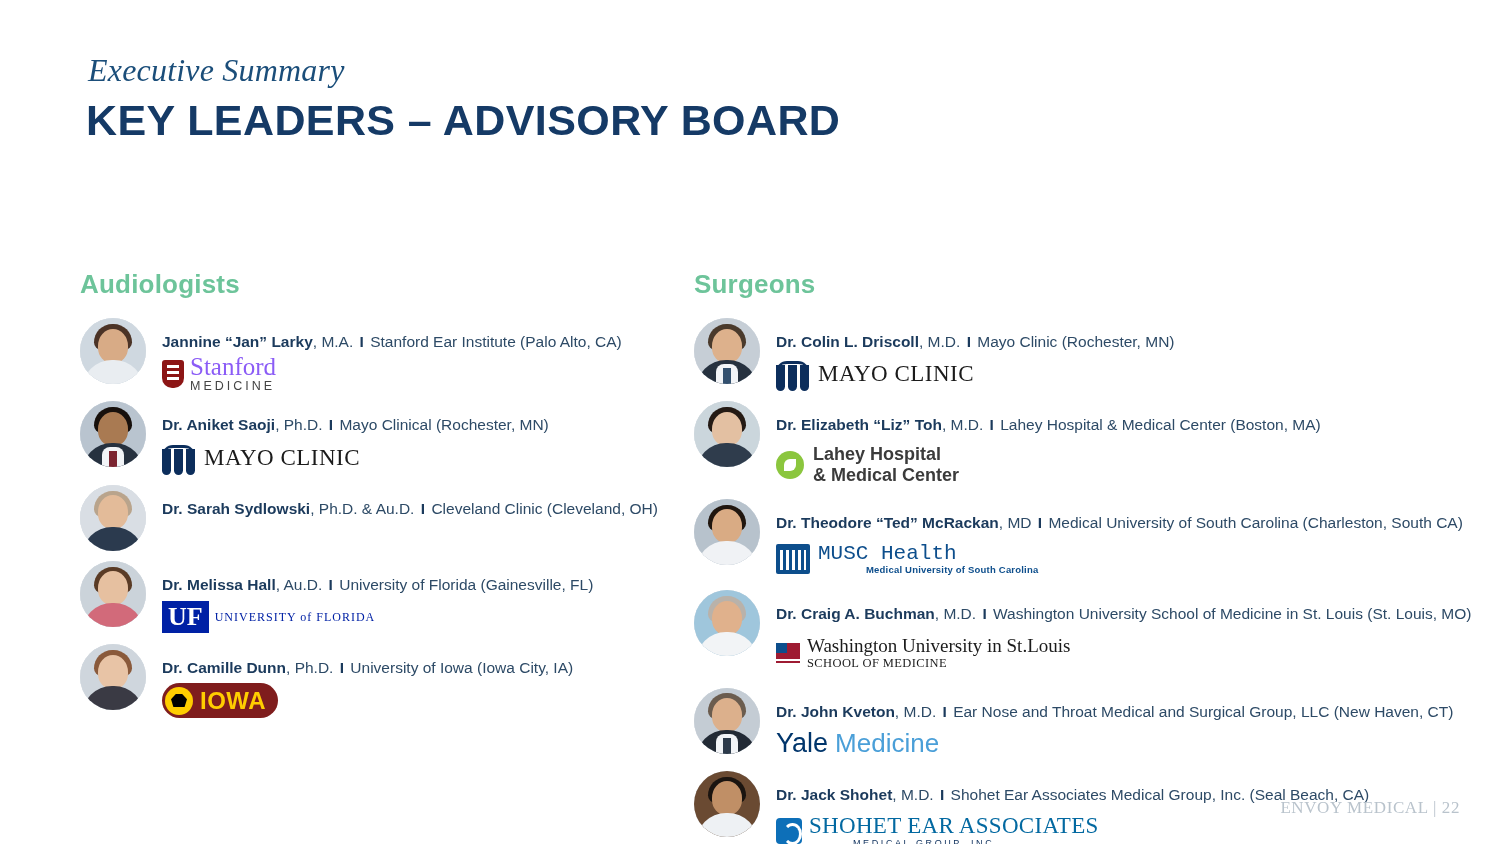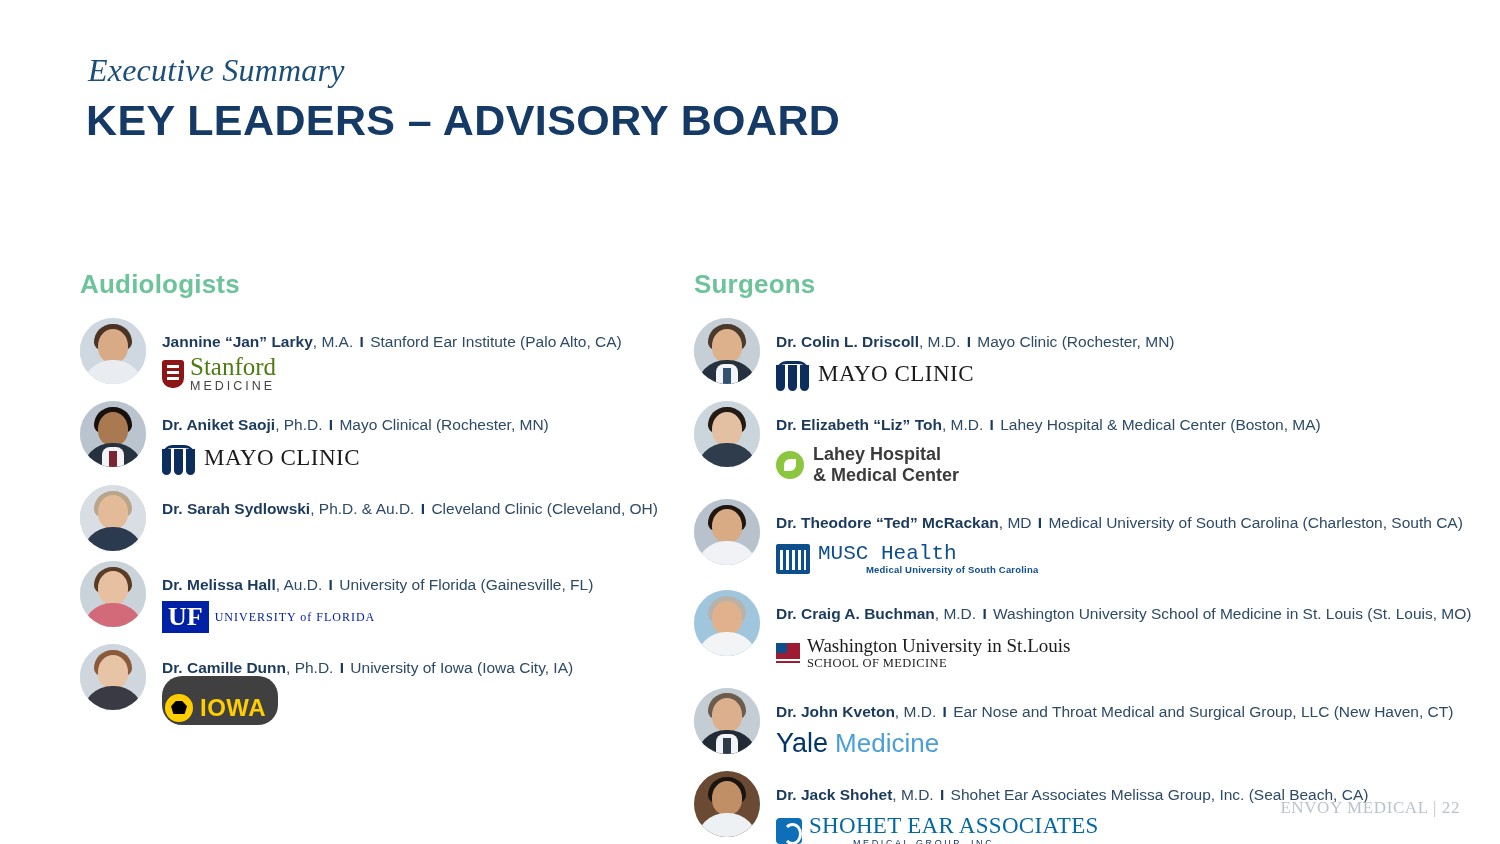--- a/index.html
+++ b/index.html
@@ -147,21 +147,21 @@
     width: 22px; height: 28px; background: #8c1515;
     border-radius: 3px 3px 10px 10px; margin-right: 6px;
     position: relative;
   }
   .lg-stanford .shield:after{
     content:""; position:absolute; left:5px; top:5px; width:12px; height:3px; background:#fff;
     box-shadow: 0 6px 0 #fff, 0 12px 0 #fff;
   }
   .lg-stanford .txt1 {
     font-family: "Liberation Serif", serif;
-    font-size: 25px; color: #4d7c0f; line-height: 1;
+    font-size: 25px; color: #8b5cf6; line-height: 1;
   }
   .lg-stanford .txt2 {
     font-family: "Liberation Sans", sans-serif;
     font-size: 12.5px; letter-spacing: 3px; color: #444; line-height: 1.2;
   }
 
   .lg-mayo .shield {
     width: 34px; height: 34px; margin-right: 8px;
     position: relative;
   }
@@ -193,21 +193,21 @@
   .lg-cc .cross i:nth-child(4){ left:14px; top:14px; background:#0e4b8e; }
   .lg-cc .txt { font-size: 22px; color: #1b1b1b; }
 
   .lg-uf .uf {
     background: #0021a5; color: #fff; font-weight: bold; font-size: 26px;
     padding: 1px 6px; margin-right: 6px; font-family: "Liberation Serif", serif;
   }
   .lg-uf .t1 { font-size: 12px; color:#0021a5; letter-spacing: 1px; font-family:"Liberation Serif", serif;}
 
   .lg-iowa {
-    background: #404040; border-radius: 20px; padding: 18px 12px 3px 3px;
+    background: #7f1d1d; border-radius: 20px; padding: 4px 12px 3px 3px;
     display: inline-flex; align-items: center; justify-content: flex-end;
   }
   .lg-iowa .ball {
     width: 28px; height: 28px; border-radius: 50%; background: #ffcd00; margin-right: 7px;
     position: relative;
   }
   .lg-iowa .ball:after{
     content:""; position:absolute; left:6px; top:7px; width:16px; height:13px; background:#000;
     clip-path: polygon(0 40%, 30% 0, 70% 0, 100% 40%, 85% 100%, 15% 100%);
   }
@@ -536,21 +536,21 @@
       <div class="avatar">
         <div class="bg" style="background:#6a4a32"></div>
           <div class="hair" style="background:#1a1410"></div>
           <div class="face" style="background:#c08f66"></div>
           <div class="body" style="background:#eef1f4"></div>
       </div>
       <div class="pinfo">
         <div class="pline">
           <span class="pname">Dr. Jack Shohet</span><span class="pdeg">, M.D.</span>
           <span class="sep">I</span>
-          <span>Shohet Ear Associates Melissa Group, Inc. (Seal Beach, CA)</span>
+          <span>Shohet Ear Associates Medical Group, Inc. (Seal Beach, CA)</span>
         </div>
         <div class="logo-wrap" style="height:42px">
           <div class="lg lg-shohet">
             <div class="mark"></div>
             <div>
               <div class="t1">SHOHET EAR ASSOCIATES</div>
               <div class="t2">MEDICAL GROUP, INC.</div>
             </div>
           </div>
         </div>

